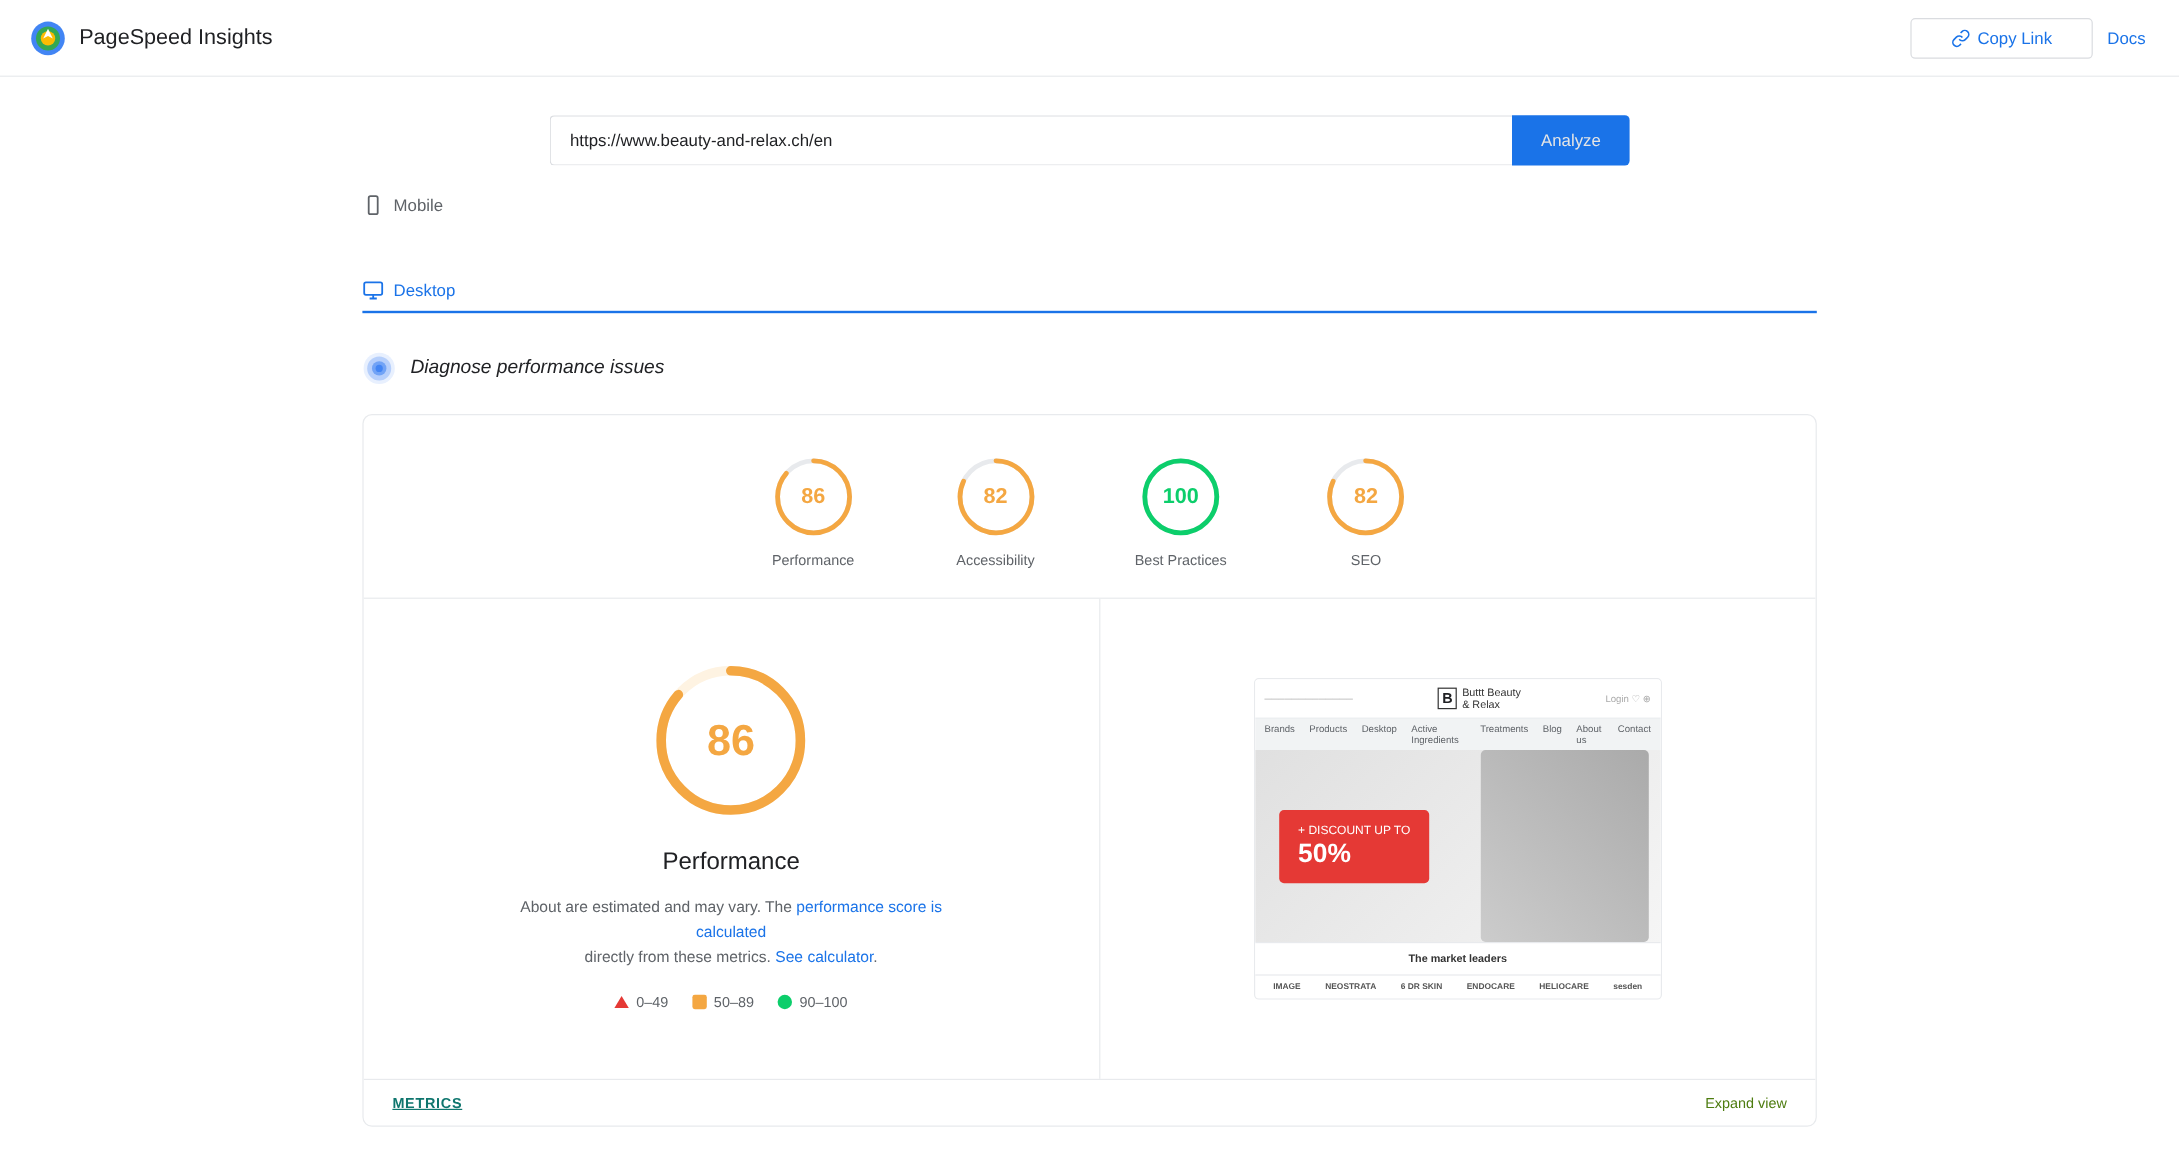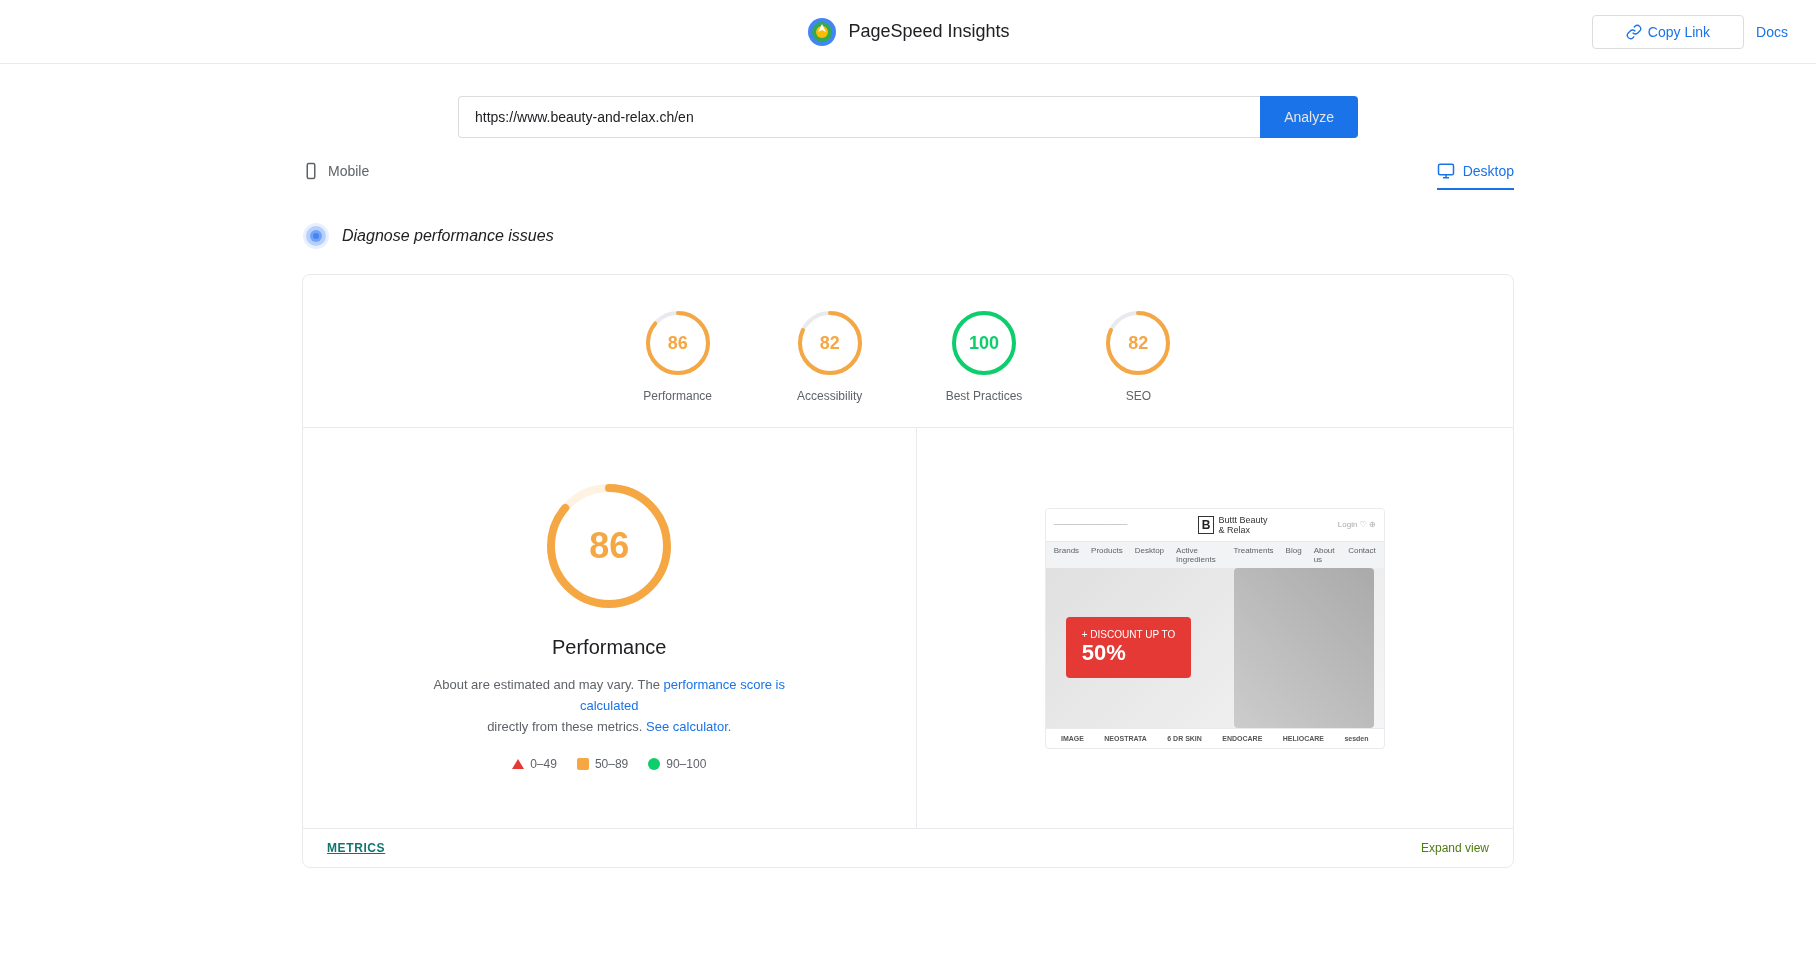--- a/index.html
+++ b/index.html
@@ -6,21 +6,20 @@
     body { font-family: 'Google Sans', Arial, sans-serif; background: #fff; color: #202124; font-size: 14px; }
 
     
     .header {
       display: flex;
       align-items: center;
       padding: 0 24px;
       height: 64px;
       border-bottom: 1px solid #e8eaed;
       position: relative;
-      justify-content: center;
     }
     .header-logo {
       display: flex;
       align-items: center;
       gap: 10px;
     }
     .logo-icon {
       width: 32px;
       height: 32px;
     }
@@ -92,23 +91,24 @@
       border: none;
       border-radius: 0 4px 4px 0;
       font-size: 14px;
       font-weight: 500;
       cursor: pointer;
     }
 
     
     .mode-tabs {
       display: flex;
-      justify-content: space-between;
-      gap: 22px;
+      justify-content: center;
+      gap: 43px;
       margin-bottom: 32px;
+      flex-direction: column;
     }
     .mode-tab {
       display: flex;
       align-items: center;
       gap: 8px;
       padding-bottom: 8px;
       cursor: pointer;
       color: #5f6368;
       font-size: 14px;
       font-weight: 500;
@@ -583,20 +583,21 @@
           </div>
 
           <div class="screenshot-hero">
             <div class="screenshot-badge">
               <div style="font-size:10px;font-weight:400;">+ DISCOUNT UP TO</div>
               <div style="font-size:22px;font-weight:700;">50%</div>
             </div>
             <div class="screenshot-woman"></div>
           </div>
 
+          <div class="screenshot-footer">The market leaders</div>
 
           <div class="screenshot-brands">
             <span class="brand-logo">IMAGE</span>
             <span class="brand-logo">NEOSTRATA</span>
             <span class="brand-logo">6 DR SKIN</span>
             <span class="brand-logo">ENDOCARE</span>
             <span class="brand-logo">HELIOCARE</span>
             <span class="brand-logo">sesden</span>
           </div>
         </div>

